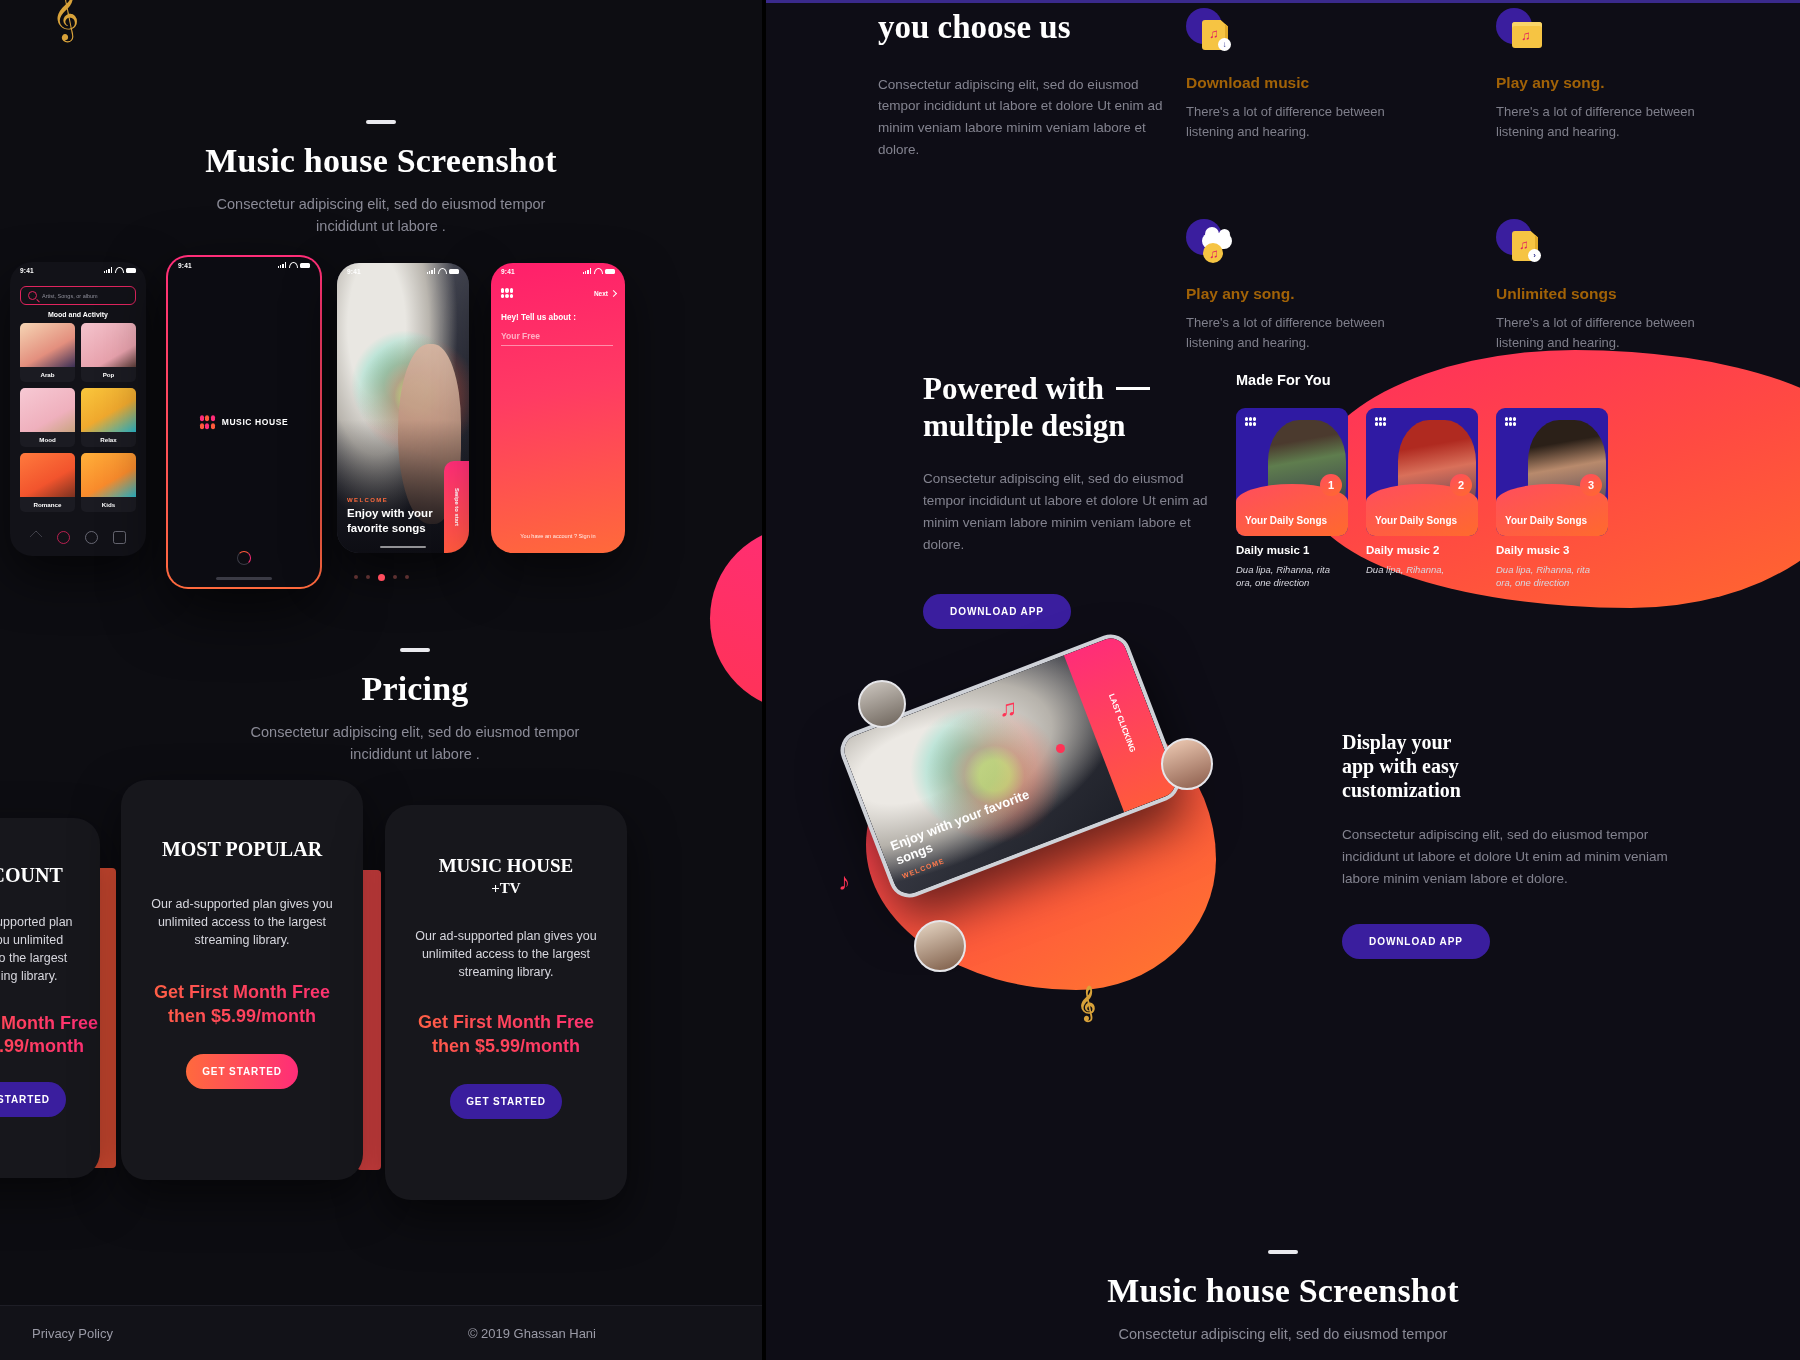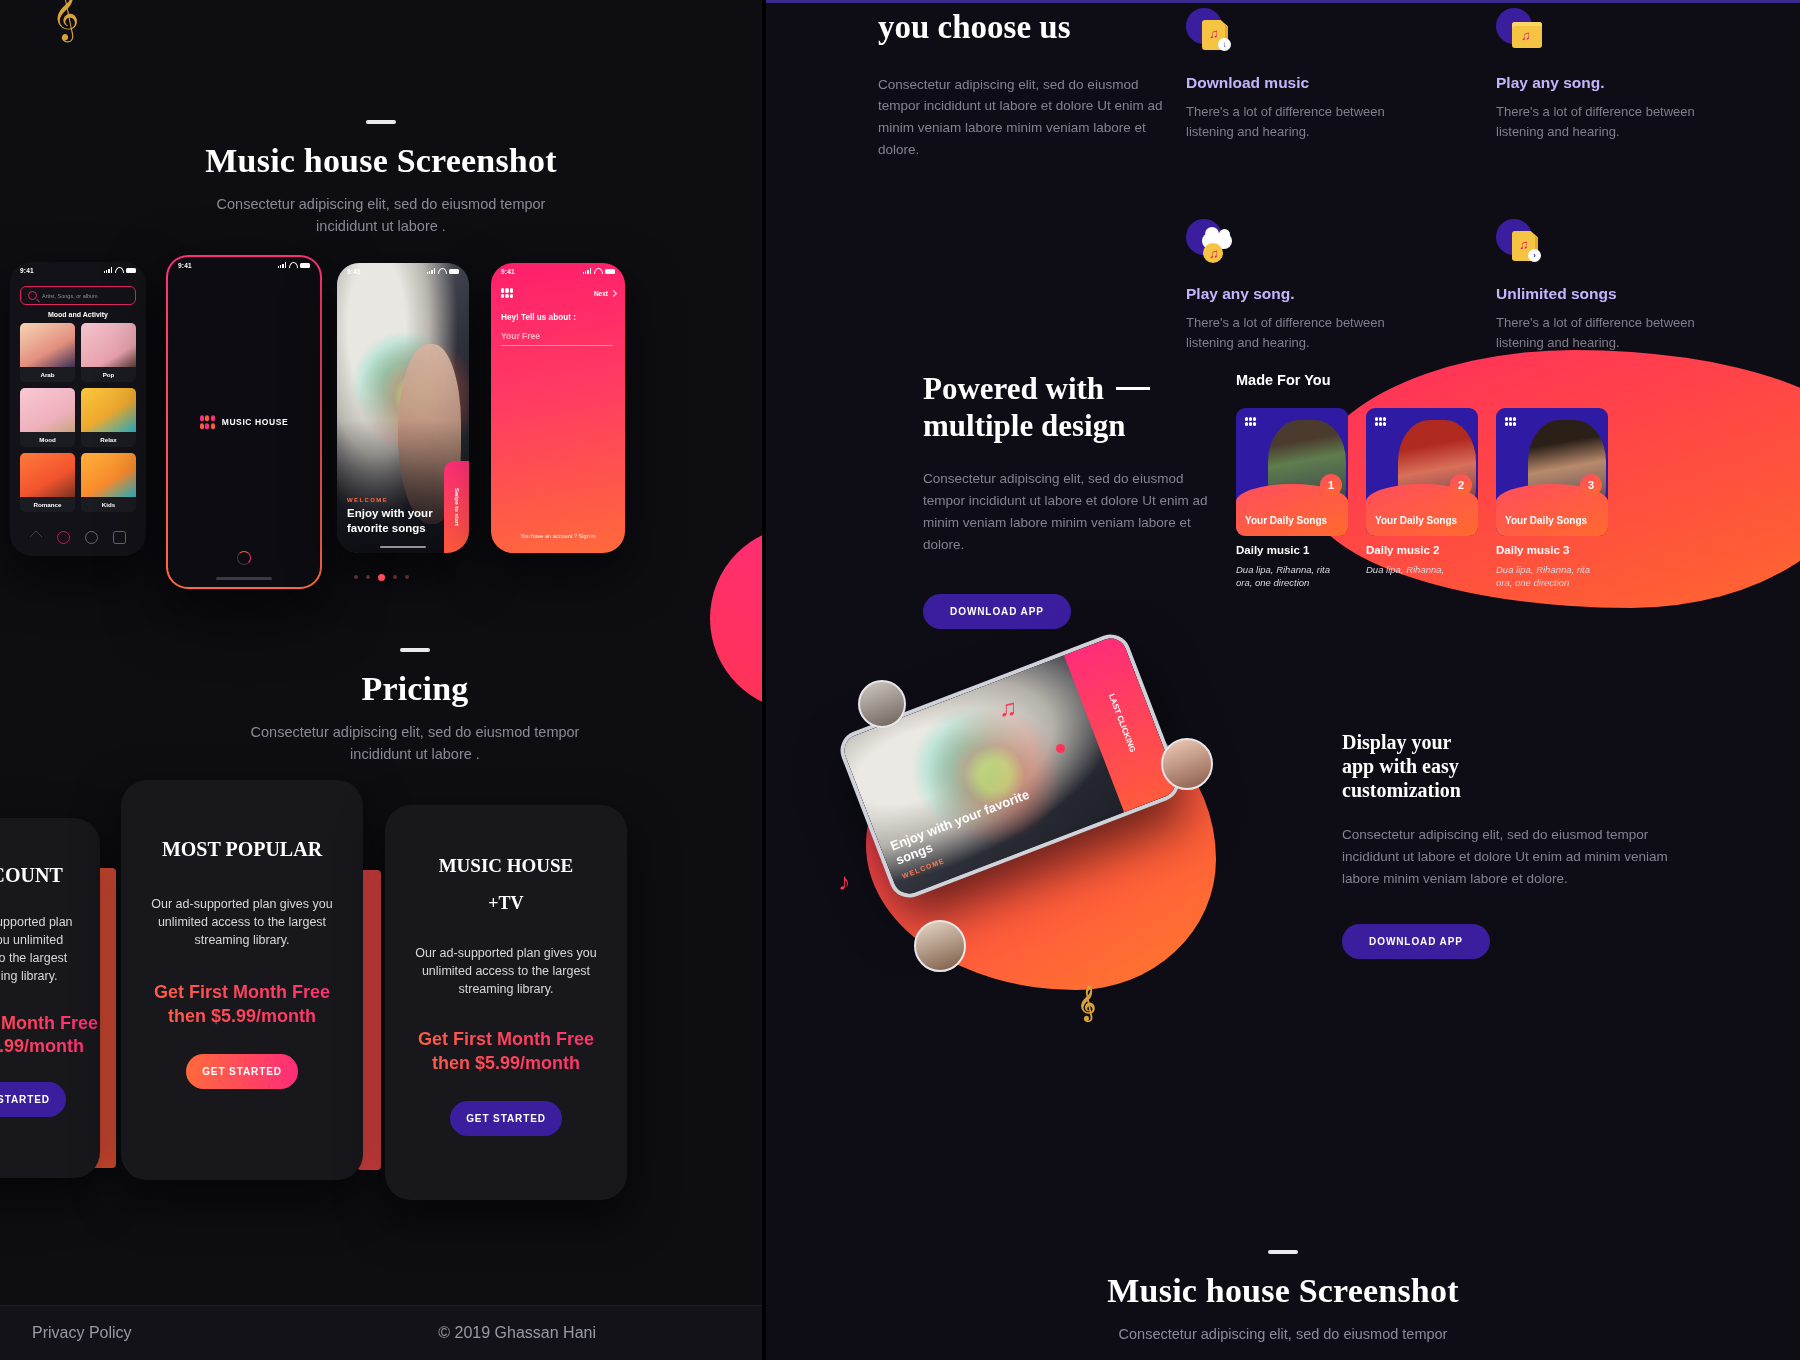--- a/index.html
+++ b/index.html
@@ -99,34 +99,34 @@
     background:linear-gradient(90deg,#ff6a3d 0%,#ff3f5f 55%,#ff2d78 100%);-webkit-background-clip:text;background-clip:text;color:transparent;}
   .btn-pill{display:block;margin:0 auto;border:none;border-radius:22px;color:#fff;font-size:10px;font-weight:700;letter-spacing:.9px;padding:12px 0;width:112px;text-align:center;cursor:pointer;}
   .btn-grad{background:linear-gradient(90deg,#ff6a3d,#ff2d78);}
   .btn-purple{background:#3a1e9e;}
 
   #planA{left:-80px;top:10px;width:180px;height:360px;}
   #planB{left:121px;top:-28px;width:242px;height:400px;}
   #planC{left:385px;top:-3px;width:242px;height:395px;}
 
   .footer{position:absolute;left:0;bottom:0;width:762px;height:55px;background:#121218;border-top:1px solid #1e1e26;display:flex;align-items:center;justify-content:space-between;padding:0 16px;box-sizing:border-box;}
-  .footer span{font-size:16px;color:#9a9aa6;padding-left:16px;}
+  .footer span{font-size:13px;color:#9a9aa6;padding-left:16px;}
   .blob-pink{position:absolute;right:-40px;bottom:55px;width:160px;height:185px;border-radius:200px 0 0 200px;background:linear-gradient(200deg,#ff2d78,#ff3355);}
 
   
   .hd-serif{font-family:"Liberation Serif",serif;font-weight:700;color:#fff;line-height:1.2;}
   .dash{display:inline-block;width:34px;height:3px;background:#fff;vertical-align:middle;margin-left:12px;margin-bottom:6px;}
   .body-copy{color:#83838f;font-size:13.5px;line-height:1.62;}
 
   .why{position:absolute;left:112px;top:8px;width:290px;}
   .why .hd-serif{font-size:33px;}
   .why .body-copy{margin-top:26px;}
 
   .feats{position:absolute;left:420px;top:8px;width:620px;display:grid;grid-template-columns:310px 310px;row-gap:78px;}
-  .feat h5{font-size:15.5px;font-weight:700;color:#c4b5fd;margin:18px 0 10px;}
+  .feat h5{font-size:15.5px;font-weight:700;color:#a16207;margin:18px 0 10px;}
   .feat p{font-size:13px;color:#7f7f8b;line-height:1.5;margin:0;width:200px;}
   .ficon{position:relative;width:52px;height:48px;}
   .ficon .circ{position:absolute;left:0;top:0;width:36px;height:36px;border-radius:50%;background:#3a1e9e;}
   .ficon .sheet{position:absolute;left:16px;top:12px;width:26px;height:30px;border-radius:3px;background:#f6c443;box-shadow:inset -3px 0 0 #e2ab2a;}
   .ficon .sheet.cut{clip-path:polygon(0 0,72% 0,100% 22%,100% 100%,0 100%);}
   .ficon .folder{position:absolute;left:16px;top:14px;width:30px;height:26px;border-radius:3px;background:#f6c443;box-shadow:inset 0 4px 0 #f9d569;}
   .ficon .cloud{position:absolute;left:16px;top:14px;width:30px;height:16px;border-radius:10px;background:#fff;}
   .ficon .cloud:before{content:"";position:absolute;left:3px;top:-6px;width:14px;height:14px;border-radius:50%;background:#fff;}
   .ficon .cloud:after{content:"";position:absolute;right:2px;top:-4px;width:11px;height:11px;border-radius:50%;background:#fff;}
   .ficon .coin{position:absolute;left:17px;top:24px;width:20px;height:20px;border-radius:50%;background:#f6c443;}
@@ -365,21 +365,21 @@
         <div class="plan" id="planB">
           <h4 style="font-size:20px;margin-top:58px;">MOST POPULAR</h4>
           <p style="margin:34px 24px 0;">Our ad-supported plan gives you unlimited access to the largest streaming library.</p>
           <div class="price" style="margin-top:32px;">Get First Month Free</div>
           <div class="price">then $5.99/month</div>
           <button class="btn-pill btn-grad" style="margin-top:26px;">GET STARTED</button>
         </div>
 
         <div class="plan" id="planC">
           <h4 style="font-size:19px;margin-top:50px;">MUSIC HOUSE</h4>
-          <h4 style="font-size:18px;margin-top:16px;">+TV</h4>
+          <h4 style="font-size:15px;margin-top:3px;">+TV</h4>
           <p style="margin:30px 24px 0;">Our ad-supported plan gives you unlimited access to the largest streaming library.</p>
           <div class="price" style="margin-top:30px;">Get First Month Free</div>
           <div class="price">then $5.99/month</div>
           <button class="btn-pill btn-purple" style="margin-top:26px;">GET STARTED</button>
         </div>
       </div>
 
       <div class="blob-pink"></div>
     </div>
 

